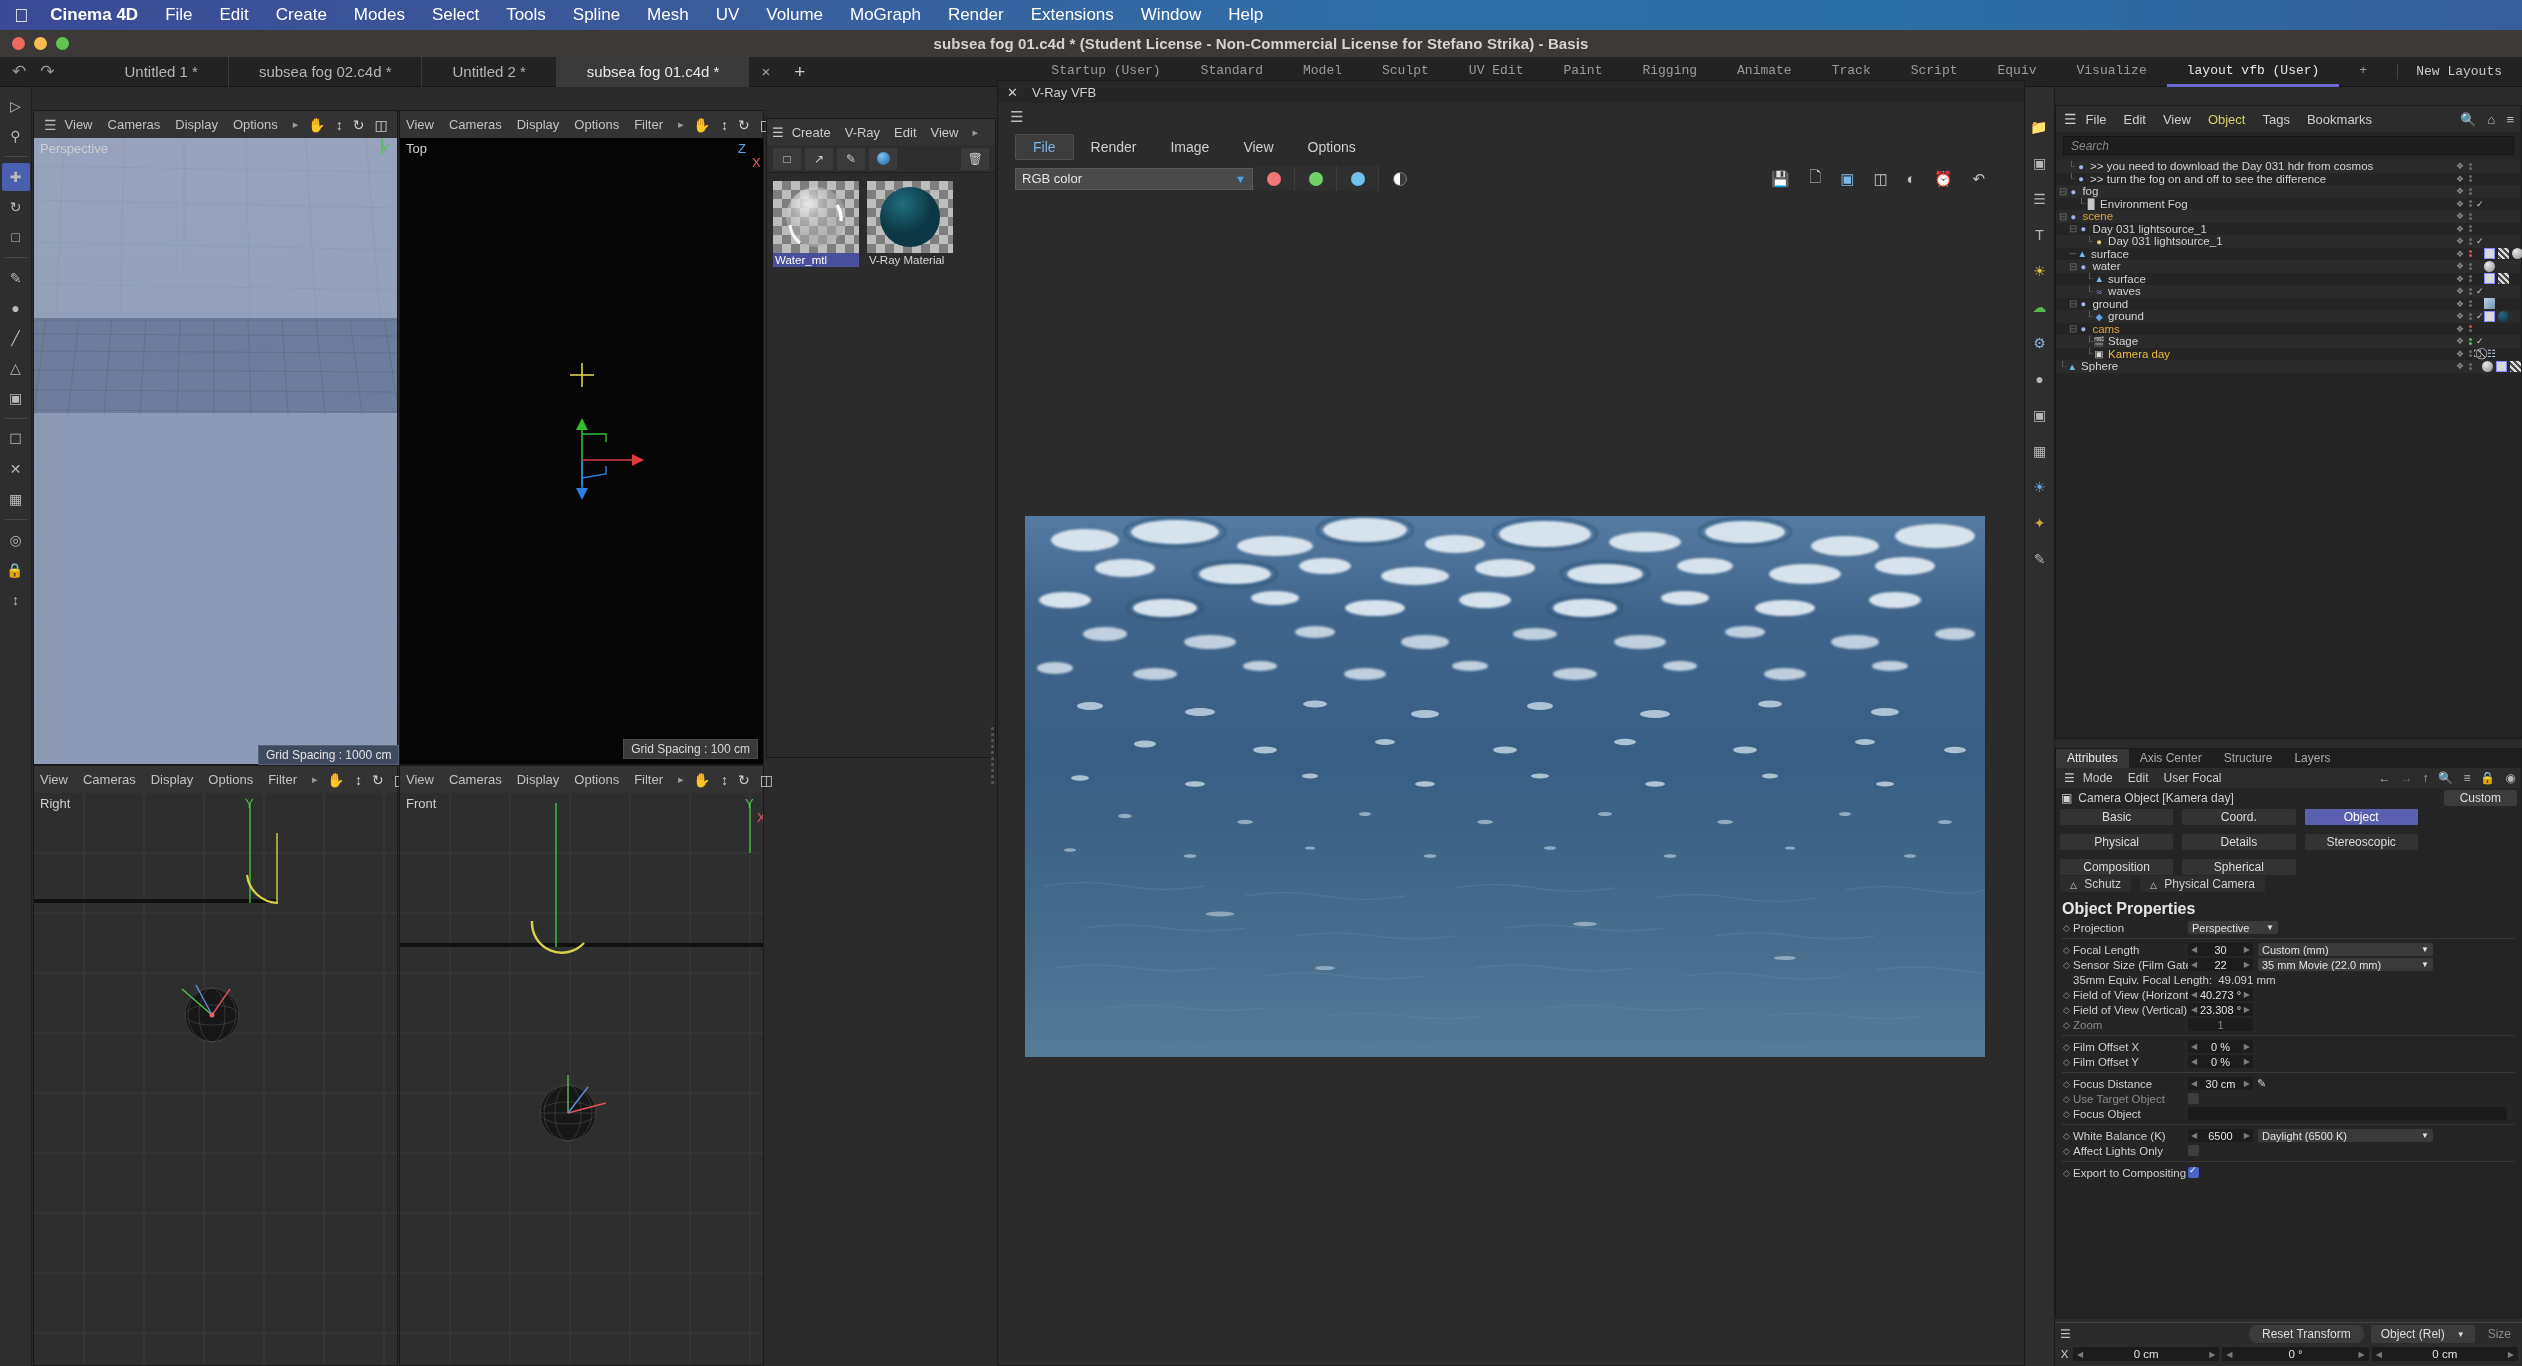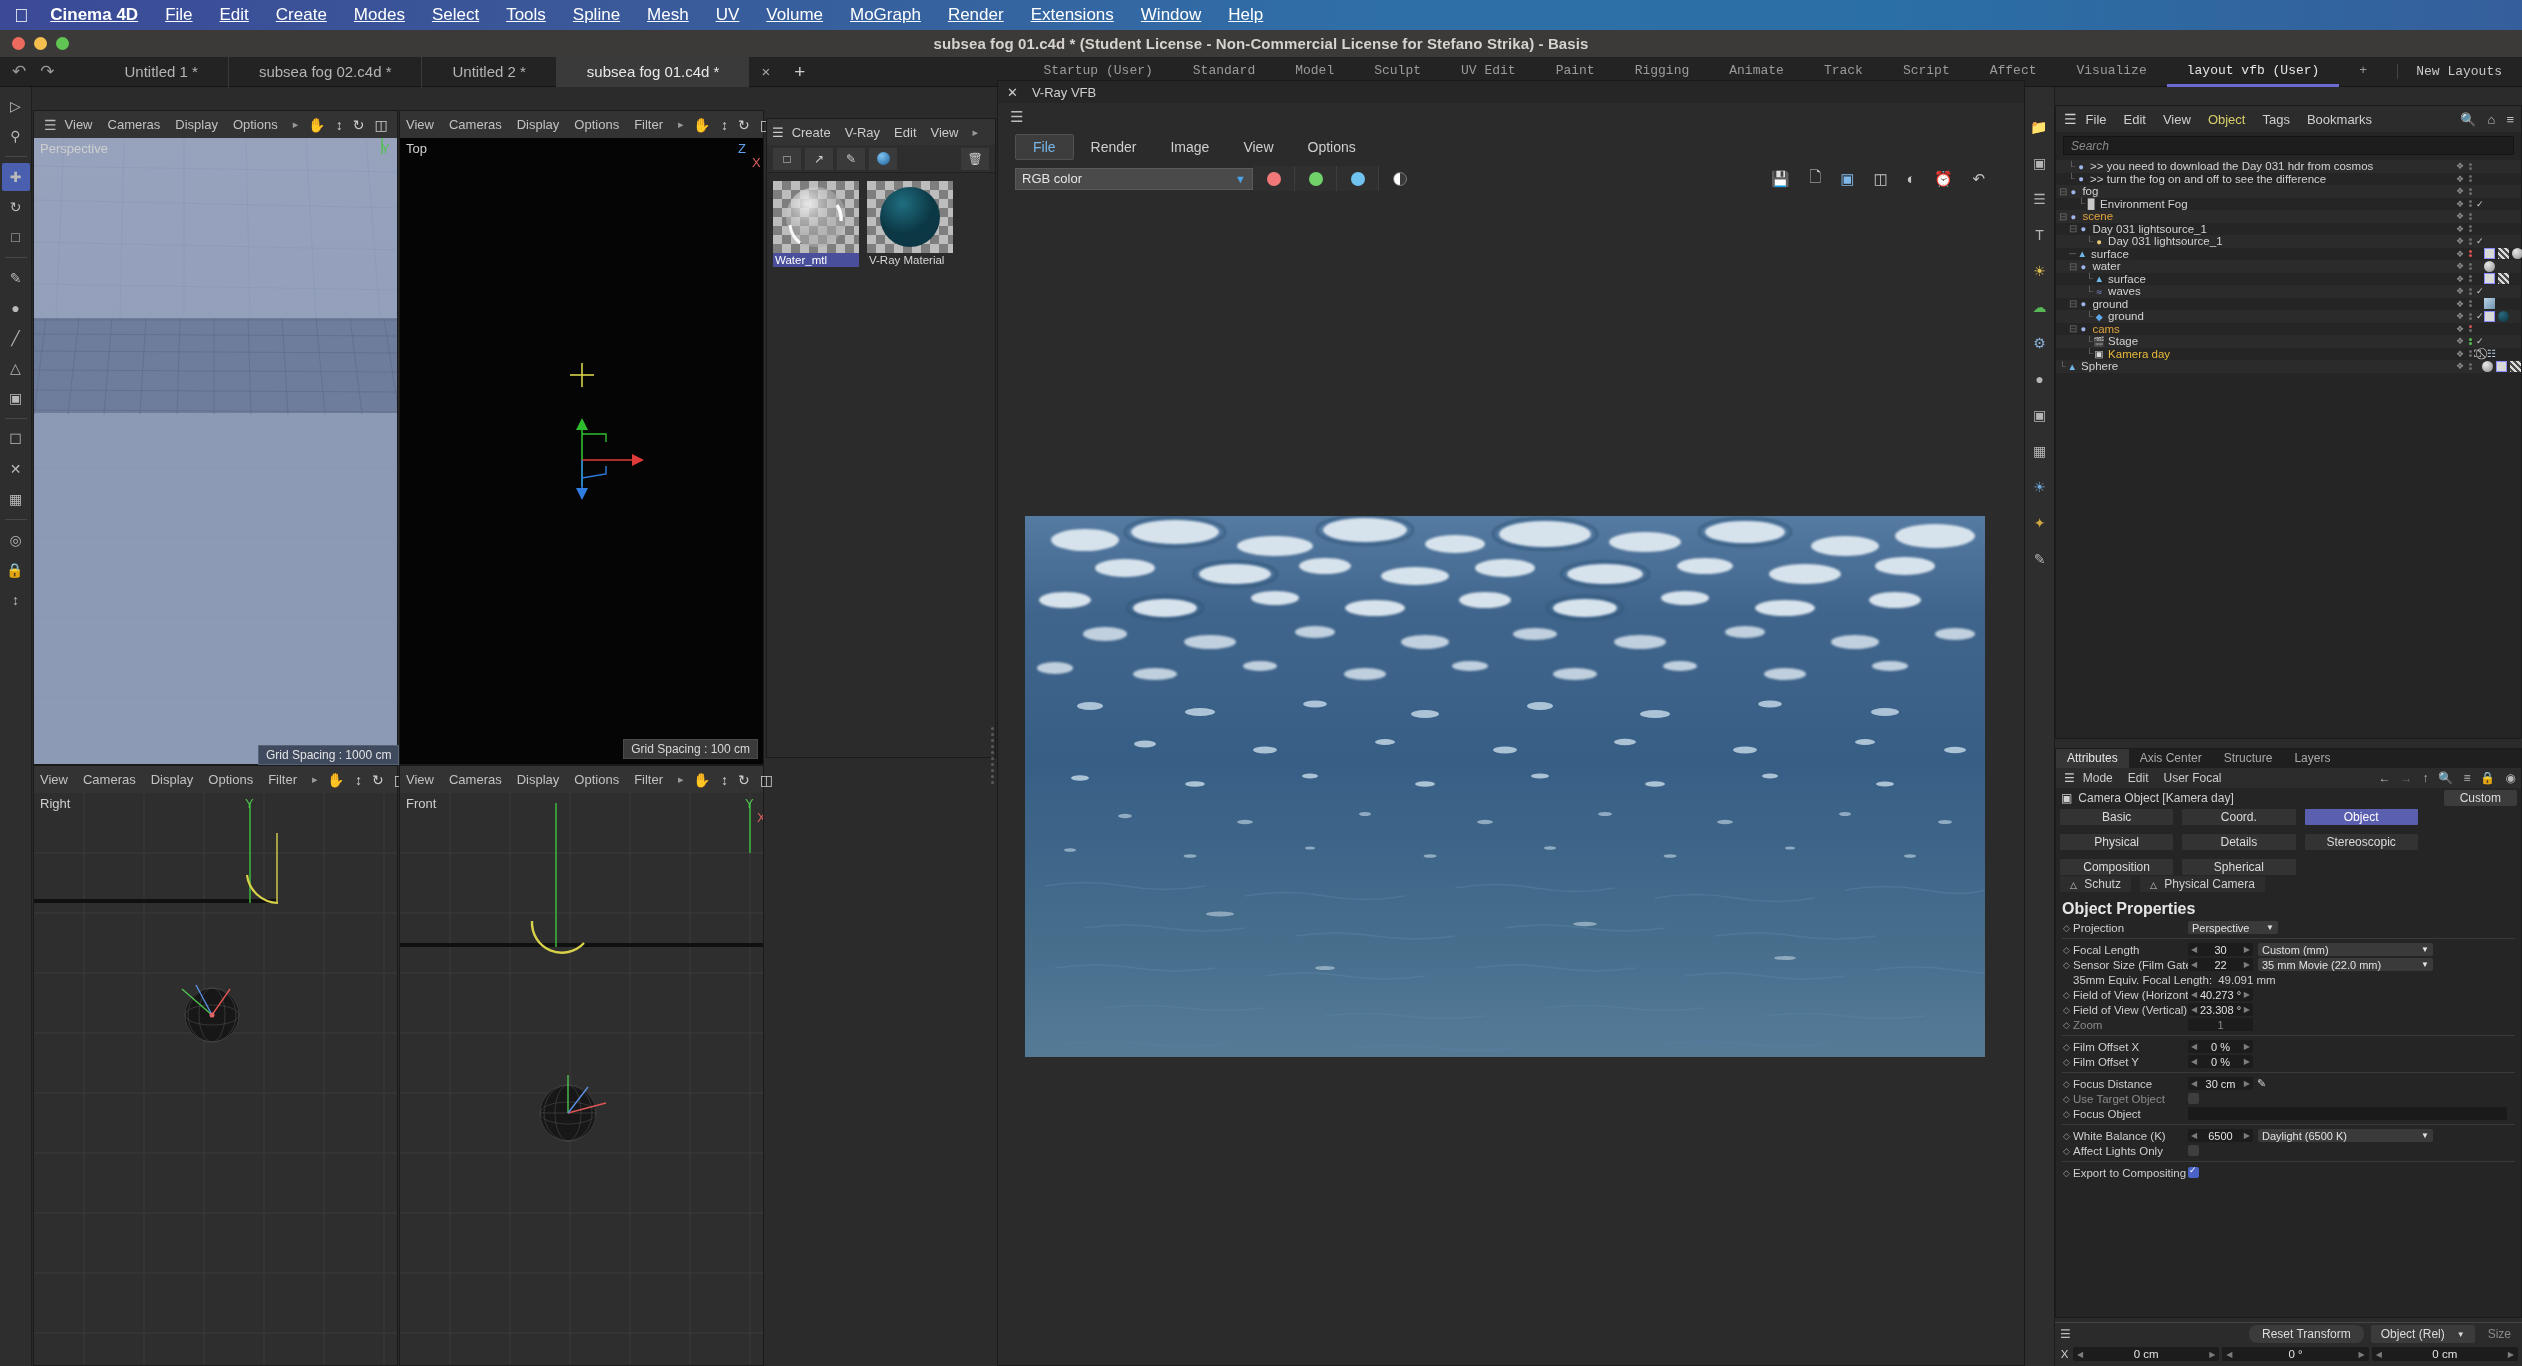--- a/index.html
+++ b/index.html
@@ -5,21 +5,21 @@
   * { box-sizing: border-box; margin:0; padding:0; }
   html,body { width:2522px; height:1366px; overflow:hidden; background:#2b2b2b;
     font-family:"Liberation Sans", sans-serif; color:#c8c8c8; -webkit-font-smoothing:antialiased; }
   .app { position:relative; width:2522px; height:1366px; }
 
   
   .macbar { position:absolute; left:0; top:0; width:2522px; height:30px;
     background:linear-gradient(90deg,#3b4a97 0%,#3a5a9a 25%,#2f6fa8 55%,#2a6fa6 75%,#355f9c 100%);
     display:flex; align-items:center; padding-left:14px; font-size:17px; color:#fff; }
   .macbar .apple { font-size:19px; margin-right:22px; line-height:1; }
-  .macbar .mitem { margin-right:27px; white-space:nowrap; font-size:17px;text-decoration:underline; }
+  .macbar .mitem { margin-right:27px; white-space:nowrap; font-size:17px; }
   .macbar .mitem.bold { font-weight:bold; }
 
   
   .titlebar { position:absolute; left:0; top:30px; width:2522px; height:27px;
     background:#3c3a38; display:flex; align-items:center; }
   .traffic { display:flex; gap:9px; margin-left:12px; }
   .dot { width:13px; height:13px; border-radius:50%; }
   .dot.r{background:#ed6a5e;} .dot.y{background:#f5bf4f;} .dot.g{background:#61c554;}
   .wintitle { position:absolute; left:0; right:0; text-align:center; font-size:15px;
     color:#d6d2ce; font-weight:bold; letter-spacing:0.1px; }
@@ -256,21 +256,21 @@
       <span class="ltab">Startup (User)</span>
       <span class="ltab">Standard</span>
       <span class="ltab">Model</span>
       <span class="ltab">Sculpt</span>
       <span class="ltab">UV Edit</span>
       <span class="ltab">Paint</span>
       <span class="ltab">Rigging</span>
       <span class="ltab">Animate</span>
       <span class="ltab">Track</span>
       <span class="ltab">Script</span>
-      <span class="ltab">Affect</span>
+      <span class="ltab">Equiv</span>
       <span class="ltab">Visualize</span>
       <span class="ltab active">layout vfb (User)</span>
       <span class="ltab">+</span>
       <span class="newlayouts">New Layouts</span>
     </div>
   </div>
 
   <div class="lefttool">
     <div class="ltbtn">▷</div>
     <div class="ltbtn">⚲</div>

